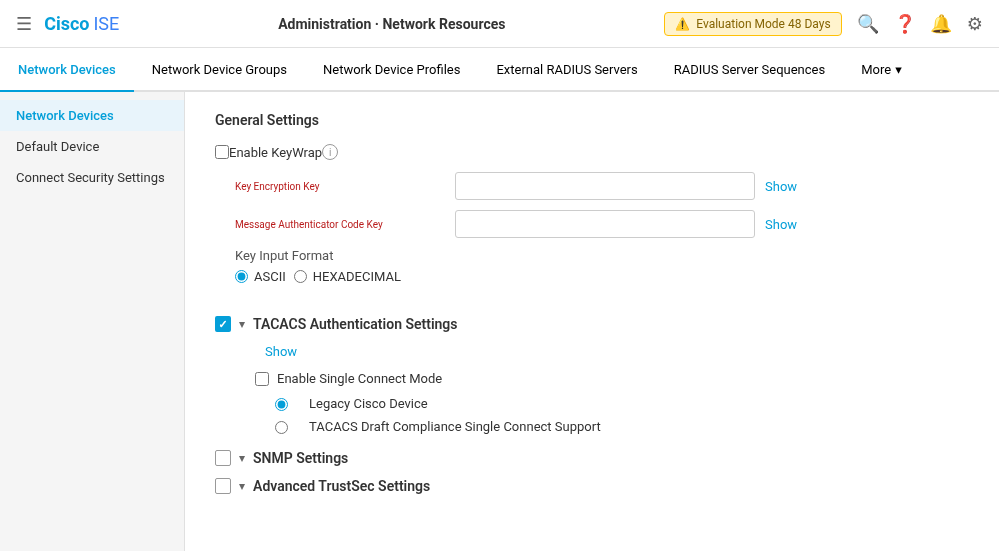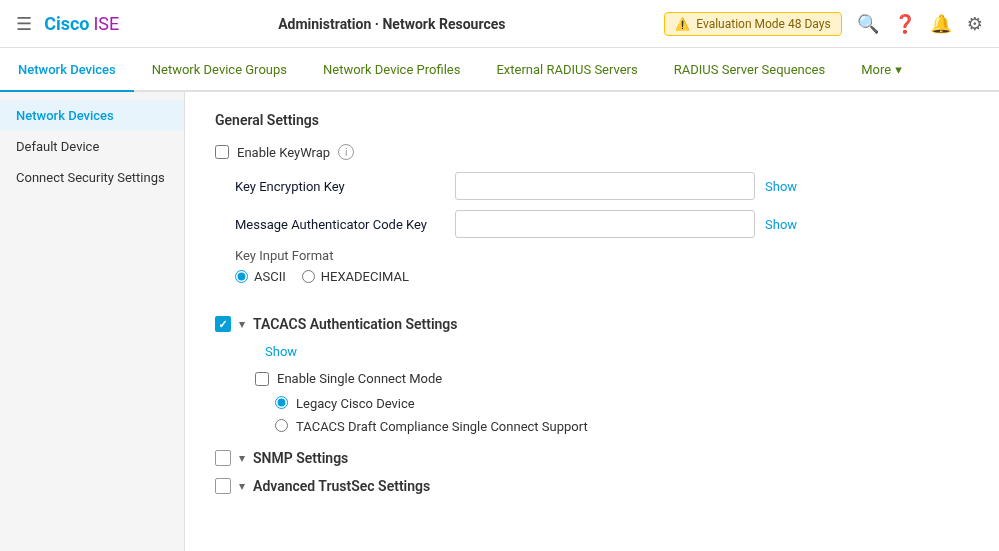--- a/index.html
+++ b/index.html
@@ -7,35 +7,35 @@
 
     
     .header {
       display: flex; align-items: center; justify-content: space-between;
       padding: 0 16px; height: 48px; background: #fff; border-bottom: 1px solid #e0e0e0;
     }
     .header-left { display: flex; align-items: center; gap: 12px; }
     .hamburger-icon { color: #666; font-size: 18px; cursor: pointer; }
     .cisco-logo { display: flex; align-items: center; gap: 4px; text-align: center; }
     .cisco-text { color: #049fd9; font-weight: 700; font-size: 18px; }
-    .ise-text { color: #a21caf; font-size: 18px; }
+    .ise-text { color: #3b82f6; font-size: 18px; }
     .header-title { color: #333; font-size: 14px; font-weight: 700; }
     .header-right { display: flex; align-items: center; gap: 16px; }
     .eval-badge { display: flex; align-items: center; gap: 6px; background: #fff3cd; border: 1px solid #ffc107; border-radius: 4px; padding: 4px 10px; font-size: 12px; color: #856404; }
     .header-icons { display: flex; align-items: center; gap: 14px; color: #666; font-size: 16px; }
     .header-icon { cursor: pointer; font-size: 18px; color: #666; }
 
     
     .nav-tabs {
       display: flex; align-items: stretch; border-bottom: 2px solid #e0e0e0;
       padding: 0 0 0 0; background: #fff; height: 44px;
     }
     .nav-tab {
       display: flex; align-items: center; padding: 0 18px; cursor: pointer;
-      font-size: 13px; color: #4d7c0f; border-bottom: 2px solid transparent; margin-bottom: -2px;
+      font-size: 13px; color: #000000; border-bottom: 2px solid transparent; margin-bottom: -2px;
       white-space: nowrap;
     }
     .nav-tab.active { color: #049fd9; border-bottom: 2px solid #049fd9; font-weight: 500; }
     .nav-tab-more { display: flex; align-items: center; gap: 4px; }
 
     
     .main-layout { display: flex; height: calc(551px - 48px - 44px); }
 
     
     .sidebar { width: 185px; border-right: 1px solid #e0e0e0; background: #f5f5f5; padding: 8px 0; flex-shrink: 0; }
@@ -43,53 +43,53 @@
     .sidebar-item.active { color: #049fd9; font-weight: 500; background: #e8f4fb; }
 
     
     .content { flex: 1; padding: 20px 30px; overflow-y: auto; }
 
     .section-title { font-size: 14px; font-weight: 600; color: #333; margin-bottom: 16px; }
 
     
     .general-settings { margin-bottom: 32px; }
 
-    .checkbox-row { display: flex; align-items: center; gap: 8px; margin-bottom: 12px; }
+    .checkbox-row { display: flex; align-items: center; margin-bottom: 12px; }
     .checkbox-row input[type=checkbox] { width: 14px; height: 14px; accent-color: #049fd9; }
     .info-icon { display: inline-flex; align-items: center; justify-content: center; width: 16px; height: 16px; border-radius: 50%; border: 1px solid #999; color: #999; font-size: 10px; cursor: pointer; }
 
     .field-row { display: flex; align-items: center; margin-bottom: 10px; padding-left: 20px; }
-    .field-label { width: 220px; color: #0f172a; font-size: 13px; }
+    .field-label { width: 220px; color: #b91c1c; font-size: 10px; }
     .field-input { flex: 1; max-width: 300px; height: 28px; border: 1px solid #ccc; border-radius: 3px; padding: 0 8px; font-size: 13px; color: #333; background: #fff; }
     .show-link { color: #049fd9; margin-left: 10px; cursor: pointer; font-size: 13px; text-decoration: none; }
 
     .key-format-row { padding-left: 20px; margin-bottom: 8px; }
     .key-format-label { color: #555; font-size: 13px; margin-bottom: 6px; }
-    .radio-group { display: flex; align-items: center; gap: 16px; }
+    .radio-group { display: flex; align-items: center; gap: 8px; }
     .radio-item { display: flex; align-items: center; gap: 6px; font-size: 13px; color: #333; }
     .radio-item input[type=radio] { accent-color: #049fd9; }
 
     
     .tacacs-section { margin-bottom: 16px; }
     .section-header { display: flex; align-items: center; gap: 8px; margin-bottom: 12px; }
     .section-checkbox { width: 16px; height: 16px; border: 2px solid #049fd9; background: #049fd9; display: flex; align-items: center; justify-content: center; border-radius: 2px; flex-shrink: 0; }
     .section-checkbox-check { color: #fff; font-size: 11px; font-weight: 700; }
     .chevron-icon { color: #666; font-size: 12px; cursor: pointer; }
     .section-header-title { font-size: 14px; font-weight: 600; color: #333; }
 
     
     .shared-secret-row { display: flex; align-items: center; margin-bottom: 12px; padding-left: 40px; }
     .shared-secret-input-wrap { position: relative; border: 2px solid #e53935; border-radius: 4px; }
     .shared-secret-input { width: 290px; height: 30px; border: none; outline: none; border-radius: 3px; padding: 0 8px; font-size: 13px; color: #333; background: #fff; }
 
     .single-connect-row { display: flex; align-items: center; gap: 8px; margin-bottom: 10px; padding-left: 40px; margin-top: 6px; }
     .single-connect-row input[type=checkbox] { width: 14px; height: 14px; }
 
     .radio-sub-group { padding-left: 60px; }
-    .radio-sub-item { display: flex; align-items: flex-start; gap: 8px; font-size: 13px; color: #333; margin-bottom: 8px; }
+    .radio-sub-item { display: flex; align-items: flex-end; gap: 21px; font-size: 13px; color: #333; margin-bottom: 8px; }
     .radio-sub-item input[type=radio] { accent-color: #049fd9; }
 
     
     .collapsible-section { display: flex; align-items: center; gap: 8px; margin-bottom: 12px; }
     .unchecked-box { width: 16px; height: 16px; border: 1px solid #999; border-radius: 2px; display: inline-block; flex-shrink: 0; }
 
     
     .content::-webkit-scrollbar { width: 6px; }
     .content::-webkit-scrollbar-thumb { background: #ccc; border-radius: 3px; }
   </style>

